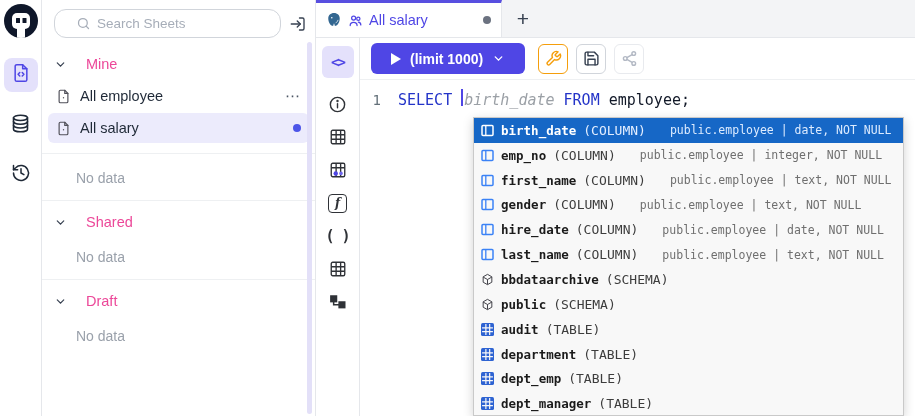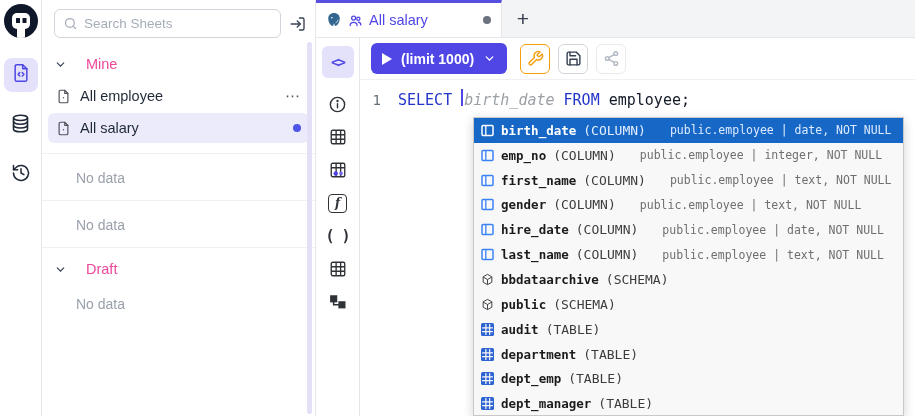--- a/index.html
+++ b/index.html
@@ -13,21 +13,21 @@
   .logo { margin-top:4px; }
   .rail-btn { width:34px; height:34px; border-radius:8px; display:flex; align-items:center; justify-content:center; margin-top:16px; color:#1f2937; }
   .rail-btn.active { background:#e4e1fb; color:#4f46e5; }
 
   
   .sidebar { position:absolute; left:42px; top:0; width:274px; height:416px; border-right:1px solid #e5e7eb; background:#fff; }
   .project-row { height:40px; border-bottom:1px solid #eef0f2; padding:6px 10px 6px 12px; }
   .project-select { height:28px; border:1px solid #d1d5db; border-radius:6px; display:flex; align-items:center; padding:0 9px; font-size:14px; color:#111827; background:#fff; }
   .project-select .grow { flex:1; }
   .search-row { display:flex; align-items:center; gap:8px; padding:9px 8px 5px 12px; }
-  .search-box { flex:1; height:29px; border:1px solid #d1d5db; border-radius:6px; display:flex; align-items:center; padding:0 8px; gap:6px; background:#fff; }
+  .search-box { flex:1; height:29px; border:1px solid #d1d5db; border-radius:12px; display:flex; align-items:center; padding:0 21px; gap:6px; background:#fff; }
   .search-box input { border:none; outline:none; flex:1; font-size:13.5px; font-family:"Liberation Sans",sans-serif; color:#374151; background:transparent; width:100%; }
   .search-box input::placeholder { color:#a6adb8; }
   .section { border-top:1px solid #eef0f2; padding:4px 0 8px; }
   .section.first { border-top:none; }
   .section-header { display:flex; align-items:center; gap:19px; padding:9px 12px 7px; font-size:14.5px; color:#ec4899; }
   .chev { color:#374151; display:flex; }
   .sheet-row { display:flex; align-items:center; gap:9px; height:30px; margin:2px 6px; padding:0 8px; border-radius:6px; font-size:14.5px; color:#1f2937; }
   .sheet-row.selected { background:#ecebfc; }
   .sheet-row .right { margin-left:auto; }
   .dots { color:#4b5563; font-size:15px; letter-spacing:1px; }
@@ -45,21 +45,21 @@
   .body { flex:1; display:flex; min-height:0; }
   .iconstrip { width:44px; border-right:1px solid #e5e7eb; display:flex; flex-direction:column; align-items:center; padding-top:8px; flex:0 0 auto; }
   .strip-btn { width:32px; height:32px; border-radius:6px; display:flex; align-items:center; justify-content:center; color:#2f3237; margin-bottom:1px; }
   .strip-btn.active { background:#e4e1fb; color:#4f46e5; margin-bottom:10px; }
   .code-glyph { font-family:"DejaVu Sans Mono",monospace; font-weight:bold; font-size:14px; letter-spacing:-2px; }
   .fn-box { width:19px; height:19px; border:1.6px solid #2f3237; border-radius:4px; display:flex; align-items:center; justify-content:center; font-family:"DejaVu Serif",serif; font-style:italic; font-size:12px; font-weight:bold; }
   .parens-glyph { font-family:"DejaVu Sans Mono",monospace; font-weight:bold; font-size:15px; letter-spacing:-1px; }
 
   .editorcol { flex:1; display:flex; flex-direction:column; min-width:0; }
   .toolbar { height:42px; border-bottom:1px solid #eef0f2; display:flex; align-items:center; gap:8px; padding-left:11px; flex:0 0 auto; }
-  .run-btn { height:31px; border-radius:6px; background:#4f46e5; color:#fff; display:flex; align-items:center; gap:9px; padding:0 11px; font-size:14px; font-weight:700; border:none; }
+  .run-btn { height:31px; border-radius:6px; background:#4f46e5; color:#fff; display:flex; align-items:center; gap:9px; padding:0 20px; font-size:14px; font-weight:700; border:none; }
   .play { width:0; height:0; border-left:10px solid #fff; border-top:6px solid transparent; border-bottom:6px solid transparent; }
   .sq-btn { width:30px; height:30px; border-radius:6px; background:#fff; display:flex; align-items:center; justify-content:center; }
   .wrench-btn { border:1px solid #f59e0b; margin-left:5px; }
   .save-btn { border:1px solid #d1d5db; }
   .share-btn { border:1px solid #e8eaee; }
 
   .editor { flex:1; background:#fff; font-family:"DejaVu Sans Mono",monospace; }
   .codeline { display:flex; padding-top:9px; font-size:15px; line-height:22px; white-space:pre; }
   .ln { width:38px; text-align:right; padding-right:17px; color:#637079; font-size:14px; }
   .kw { color:#2434c8; }
@@ -189,20 +189,28 @@
         <span>All salary</span>
         <span class="right bluedot"></span>
       </div>
     </div>
 
     <div class="section">
       <div class="nodata">No data</div>
     </div>
 
     <div class="section">
+      <div class="section-header">
+        <span class="chev">
+          <svg width="13" height="13" viewBox="0 0 24 24" fill="none" stroke="currentColor" stroke-width="2.2" stroke-linecap="round">
+              <path d="m6 9 6 6 6-6"></path>
+            </svg>
+        </span>
+        <span>Shared</span>
+      </div>
       <div class="nodata">No data</div>
     </div>
 
     <div class="section">
       <div class="section-header">
         <span class="chev">
           <svg width="13" height="13" viewBox="0 0 24 24" fill="none" stroke="currentColor" stroke-width="2.2" stroke-linecap="round">
               <path d="m6 9 6 6 6-6"></path>
             </svg>
         </span>

